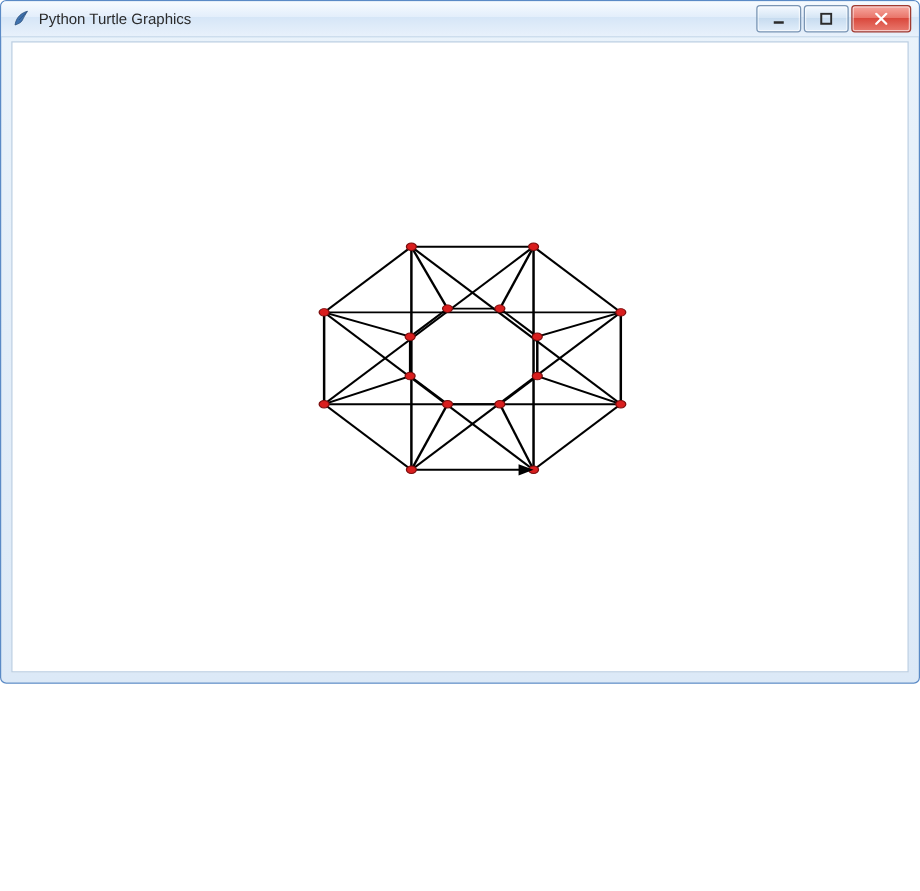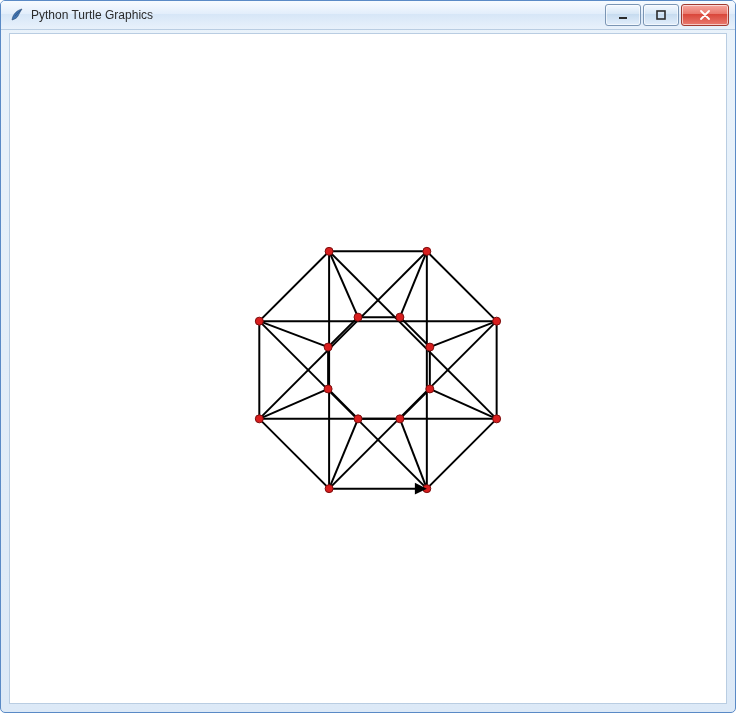--- a/index.html
+++ b/index.html
@@ -7,21 +7,21 @@
     padding: 0;
     width: 736px;
     height: 713px;
     font-family: "Segoe UI", Tahoma, sans-serif;
     font-size: 12px;
     background: #fff;
     overflow: hidden;
   }
   .window {
     width: 736px;
-    height: 713px;
+    height: 547px;
     box-sizing: border-box;
     border: 1px solid #5a8ac6;
     border-radius: 5px;
     background: linear-gradient(to bottom, #eaf3fb 0, #dce9f7 100%);
     position: relative;
   }
   .titlebar {
     height: 28px;
     display: flex;
     align-items: center;

